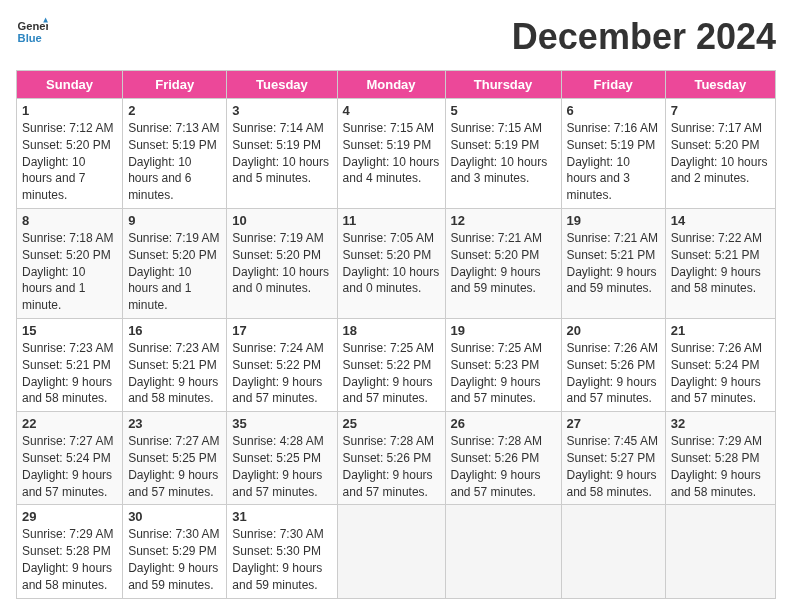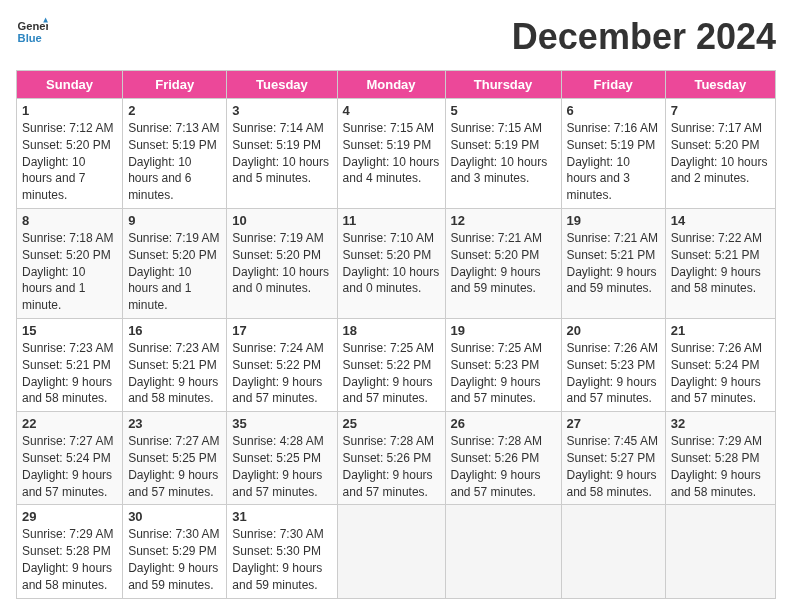--- a/index.html
+++ b/index.html
@@ -175,21 +175,21 @@
         </td>
         <td>
           <span class="day-num">10</span>
           <div class="day-info">Sunrise: 7:19 AM
 Sunset: 5:20 PM
 Daylight: 10 hours
 and 0 minutes.</div>
         </td>
         <td>
           <span class="day-num">11</span>
-          <div class="day-info">Sunrise: 7:10 AM
+          <div class="day-info">Sunrise: 7:05 AM
 Sunset: 5:20 PM
 Daylight: 10 hours
 and 0 minutes.</div>
         </td>
         <td>
           <span class="day-num">12</span>
           <div class="day-info">Sunrise: 7:21 AM
 Sunset: 5:20 PM
 Daylight: 9 hours
 and 59 minutes.</div>
@@ -241,21 +241,21 @@
         <td>
           <span class="day-num">19</span>
           <div class="day-info">Sunrise: 7:25 AM
 Sunset: 5:23 PM
 Daylight: 9 hours
 and 57 minutes.</div>
         </td>
         <td>
           <span class="day-num">20</span>
           <div class="day-info">Sunrise: 7:26 AM
-Sunset: 5:23 PM
+Sunset: 5:26 PM
 Daylight: 9 hours
 and 57 minutes.</div>
         </td>
         <td>
           <span class="day-num">21</span>
           <div class="day-info">Sunrise: 7:26 AM
 Sunset: 5:24 PM
 Daylight: 9 hours
 and 57 minutes.</div>
         </td>

